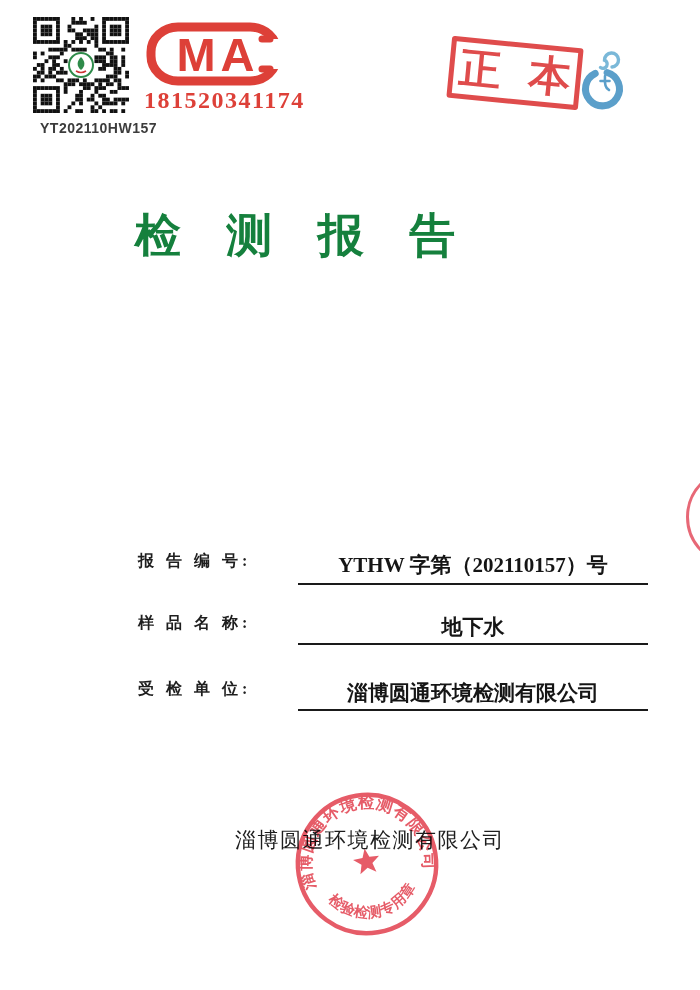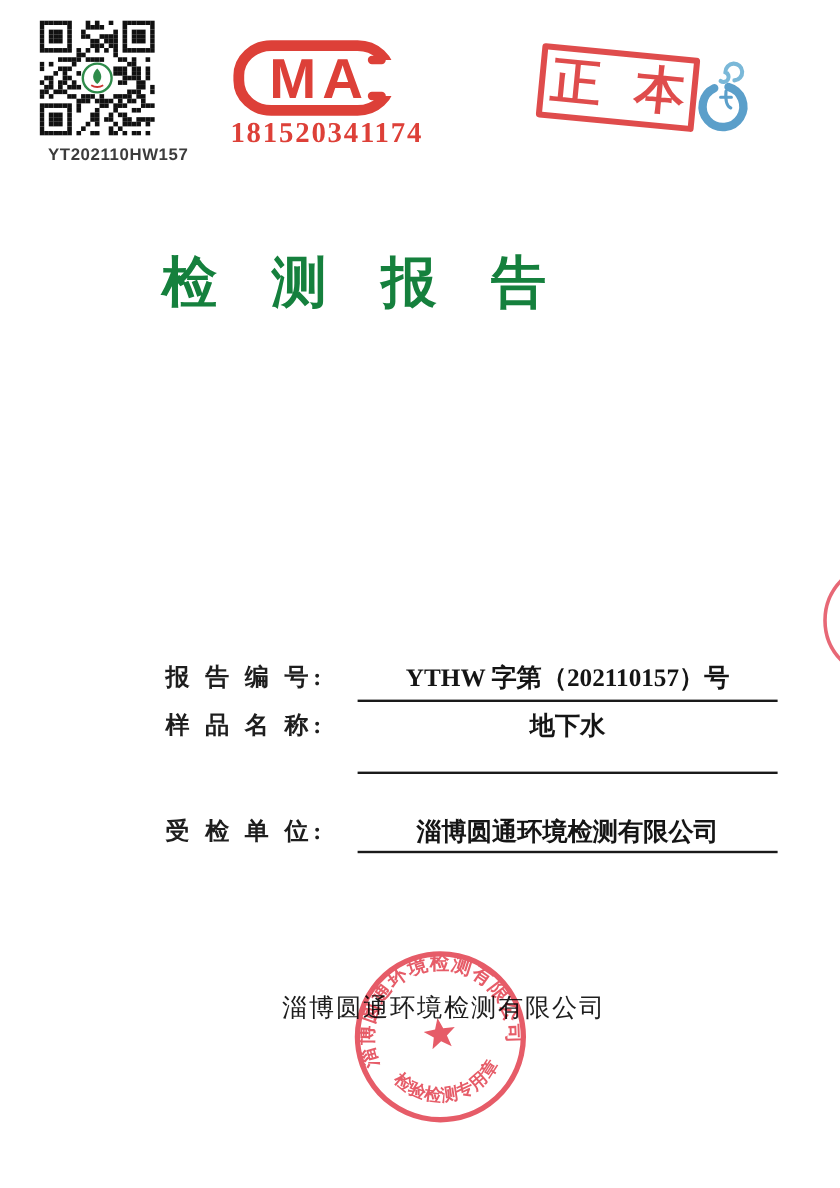--- a/index.html
+++ b/index.html
@@ -18,21 +18,21 @@
     background:#fff;border:2px solid #2e8b4a;box-sizing:border-box;
     display:flex;align-items:center;justify-content:center;
   }
   .qr-label{
     position:absolute;left:40px;top:120px;
     font-family:"Liberation Sans","DejaVu Sans",sans-serif;
     font-size:14px;font-weight:600;color:#3c3c3c;letter-spacing:0.5px;
   }
 
   
-  .cma-wrap{position:absolute;left:144px;top:32px;width:180px;height:95px;margin-left:48px;}
+  .cma-wrap{position:absolute;left:144px;top:21px;width:180px;height:95px;}
   .cma-number{
     position:absolute;left:0px;top:66px;width:180px;
     color:var(--cma-red,#dd4038);font-weight:700;font-size:24px;letter-spacing:1.5px;
     font-family:Liberation Serif, serif;
   }
 
   
   .original-stamp{
     position:absolute;left:449px;top:42px;width:122px;height:52px;
     border:5px solid var(--stamp-red,#dd3d3d);border-radius:3px;
@@ -57,21 +57,21 @@
   
   .edge-arc{
     position:absolute;left:686px;top:468px;width:98px;height:98px;border-radius:50%;
     border:3px solid rgba(223,54,72,0.75);box-sizing:border-box;
   }
 
   
   .form-row{position:absolute;left:0;width:700px;height:40px;}
   .form-label{
     position:absolute;left:138px;top:0;
-    font-size:20px;font-weight:600;color:#1e1e1e;letter-spacing:4px;white-space:nowrap;
+    font-size:16px;font-weight:600;color:#1e1e1e;letter-spacing:4px;white-space:nowrap;
   }
   .form-value{
     position:absolute;left:298px;top:0;width:350px;text-align:center;
     font-size:21px;font-weight:700;color:#151515;white-space:nowrap;
   }
   .form-underline{
     position:absolute;left:298px;width:350px;height:0;
     border-top:2px solid #1a1a1a;
   }
 
@@ -409,21 +409,21 @@
   <div class="report-title">检 测 报 告</div>
 
   <div class="edge-arc"></div>
 
   <div class="form-row" style="top:551px">
     <span class="form-label">报 告 编 号:</span>
     <span class="form-value">YTHW 字第（202110157）号</span>
   </div>
   <div class="form-underline" style="top:583px"></div>
 
-  <div class="form-row" style="top:591px">
+  <div class="form-row" style="top:613px">
     <span class="form-label">样 品 名 称:</span>
     <span class="form-value">地下水</span>
   </div>
   <div class="form-underline" style="top:643px"></div>
 
   <div class="form-row" style="top:679px">
     <span class="form-label">受 检 单 位:</span>
     <span class="form-value">淄博圆通环境检测有限公司</span>
   </div>
   <div class="form-underline" style="top:709px"></div>

